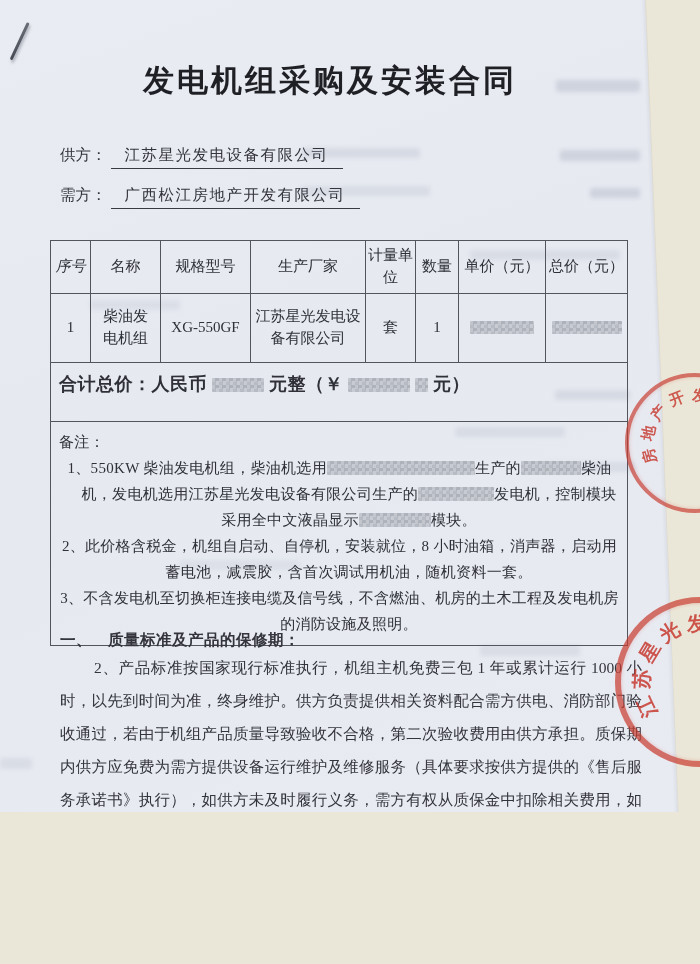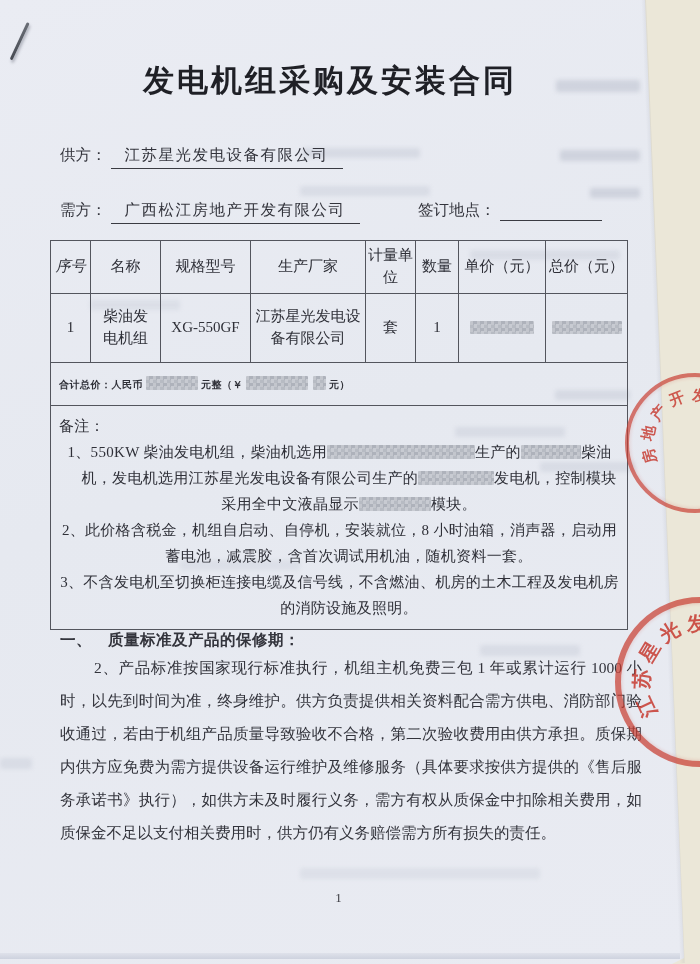--- a/index.html
+++ b/index.html
@@ -1,21 +1,21 @@
 <!DOCTYPE html>
 <html><head>
 <meta charset="utf-8">
 <style>
   html,body{margin:0;padding:0;}
   body{
     width:700px;height:964px;background:#ebe7d8;
     font-family:"Liberation Serif","DejaVu Serif",serif;
     color:#33343c;position:relative;overflow:hidden;
   }
-  #canvas{position:absolute;inset:0;width:700px;height:964px;overflow:hidden;}
+  #canvas{position:absolute;inset:0;width:700px;height:812px;overflow:hidden;}
   
   .sheet{
     position:absolute;inset:0;
     background:linear-gradient(160deg,#eaecf3 0%,#e6e9f0 45%,#e9ebf2 100%);
     clip-path:polygon(0 0,645px 0,684px 958px,672px 964px,0 964px);
   }
   .sheet-edge{
     position:absolute;top:0;left:641px;width:5px;height:964px;
     background:linear-gradient(90deg,rgba(120,125,140,0),rgba(120,125,140,.12));
     transform:rotate(-2.3deg);transform-origin:top left;pointer-events:none;
@@ -39,21 +39,21 @@
   }
   .subtitle{
     position:absolute;top:108px;left:0;width:660px;text-align:center;
     font-family:"Liberation Sans","DejaVu Sans",sans-serif;
     font-size:13.5px;font-weight:bold;color:#2a2b33;letter-spacing:1px;
   }
   
   .parties{position:absolute;left:60px;top:0;width:580px;font-size:15.5px;}
   .party-row{position:absolute;left:0;white-space:nowrap;}
   .row-supplier{top:145px;}
-  .row-buyer{top:200px;}
+  .row-buyer{top:185px;}
   .party-name{
     display:inline-block;border-bottom:1.5px solid #3a3b42;
     padding:0 14px 2px 14px;margin-left:4px;letter-spacing:1.5px;
   }
   .sign-place{position:absolute;left:358px;top:0;white-space:nowrap;}
   .blank-line{
     display:inline-block;width:102px;border-bottom:1.5px solid #3a3b42;
     height:16px;vertical-align:bottom;margin-left:4px;
   }
   .products-intro{position:absolute;left:60px;top:214px;font-size:15.5px;letter-spacing:.5px;}
@@ -65,22 +65,22 @@
   table.main td,table.main th{
     border:1.2px solid #53555d;text-align:center;vertical-align:middle;
     font-weight:normal;color:#2f3038;line-height:1.45;
   }
   table.main thead th{height:52px;padding:0;}
   th.pad-sm{padding:0 9px;font-style:italic;}
   th.pad-md{padding:0 8px;}
   tr.data-row td{height:68px;padding:0 4px;}
   td.cell-name{padding:0 10px !important;}
   tr.total-row td{
-    height:42px;text-align:left;padding:0 0 0 8px;font-weight:bold;
-    font-size:10px;letter-spacing:.5px;
+    height:42px;text-align:left;padding:0 0 16px 8px;font-weight:bold;
+    font-size:18px;letter-spacing:.5px;
   }
   tr.remarks-row td{
     text-align:left;vertical-align:top;padding:7px 7px 8px 8px;
     font-size:15px;line-height:26px;letter-spacing:.3px;
   }
   .remark-item{margin-left:19px;text-indent:-19px;text-align:center;}
   
   .mosaic{
     display:inline-block;height:14px;vertical-align:-2px;border-radius:1px;
     background-image:conic-gradient(#acb0b9 25%,#c7cad1 0 50%,#b5b9c1 0 75%,#c2c5cc 0);
@@ -152,23 +152,20 @@
   <div class="smudge" style="left:300px;top:868px;width:240px;height:11px;opacity:.45;"></div>
 
   <div class="title">发电机组采购及安装合同</div>
 
   <div class="parties">
     <div class="party-row row-supplier">
       <span>供方：</span><span class="party-name">江苏星光发电设备有限公司</span>
     </div>
     <div class="party-row row-buyer">
       <span>需方：</span><span class="party-name">广西松江房地产开发有限公司</span>
-      <span class="sign-place">
-        <span>签订地点：</span><span class="blank-line"></span>
-      </span>
     </div>
   </div>
 
 
   <table class="main">
     <colgroup>
       <col style="width:40px">
         <col style="width:70px">
         <col style="width:90px">
         <col style="width:115px">

